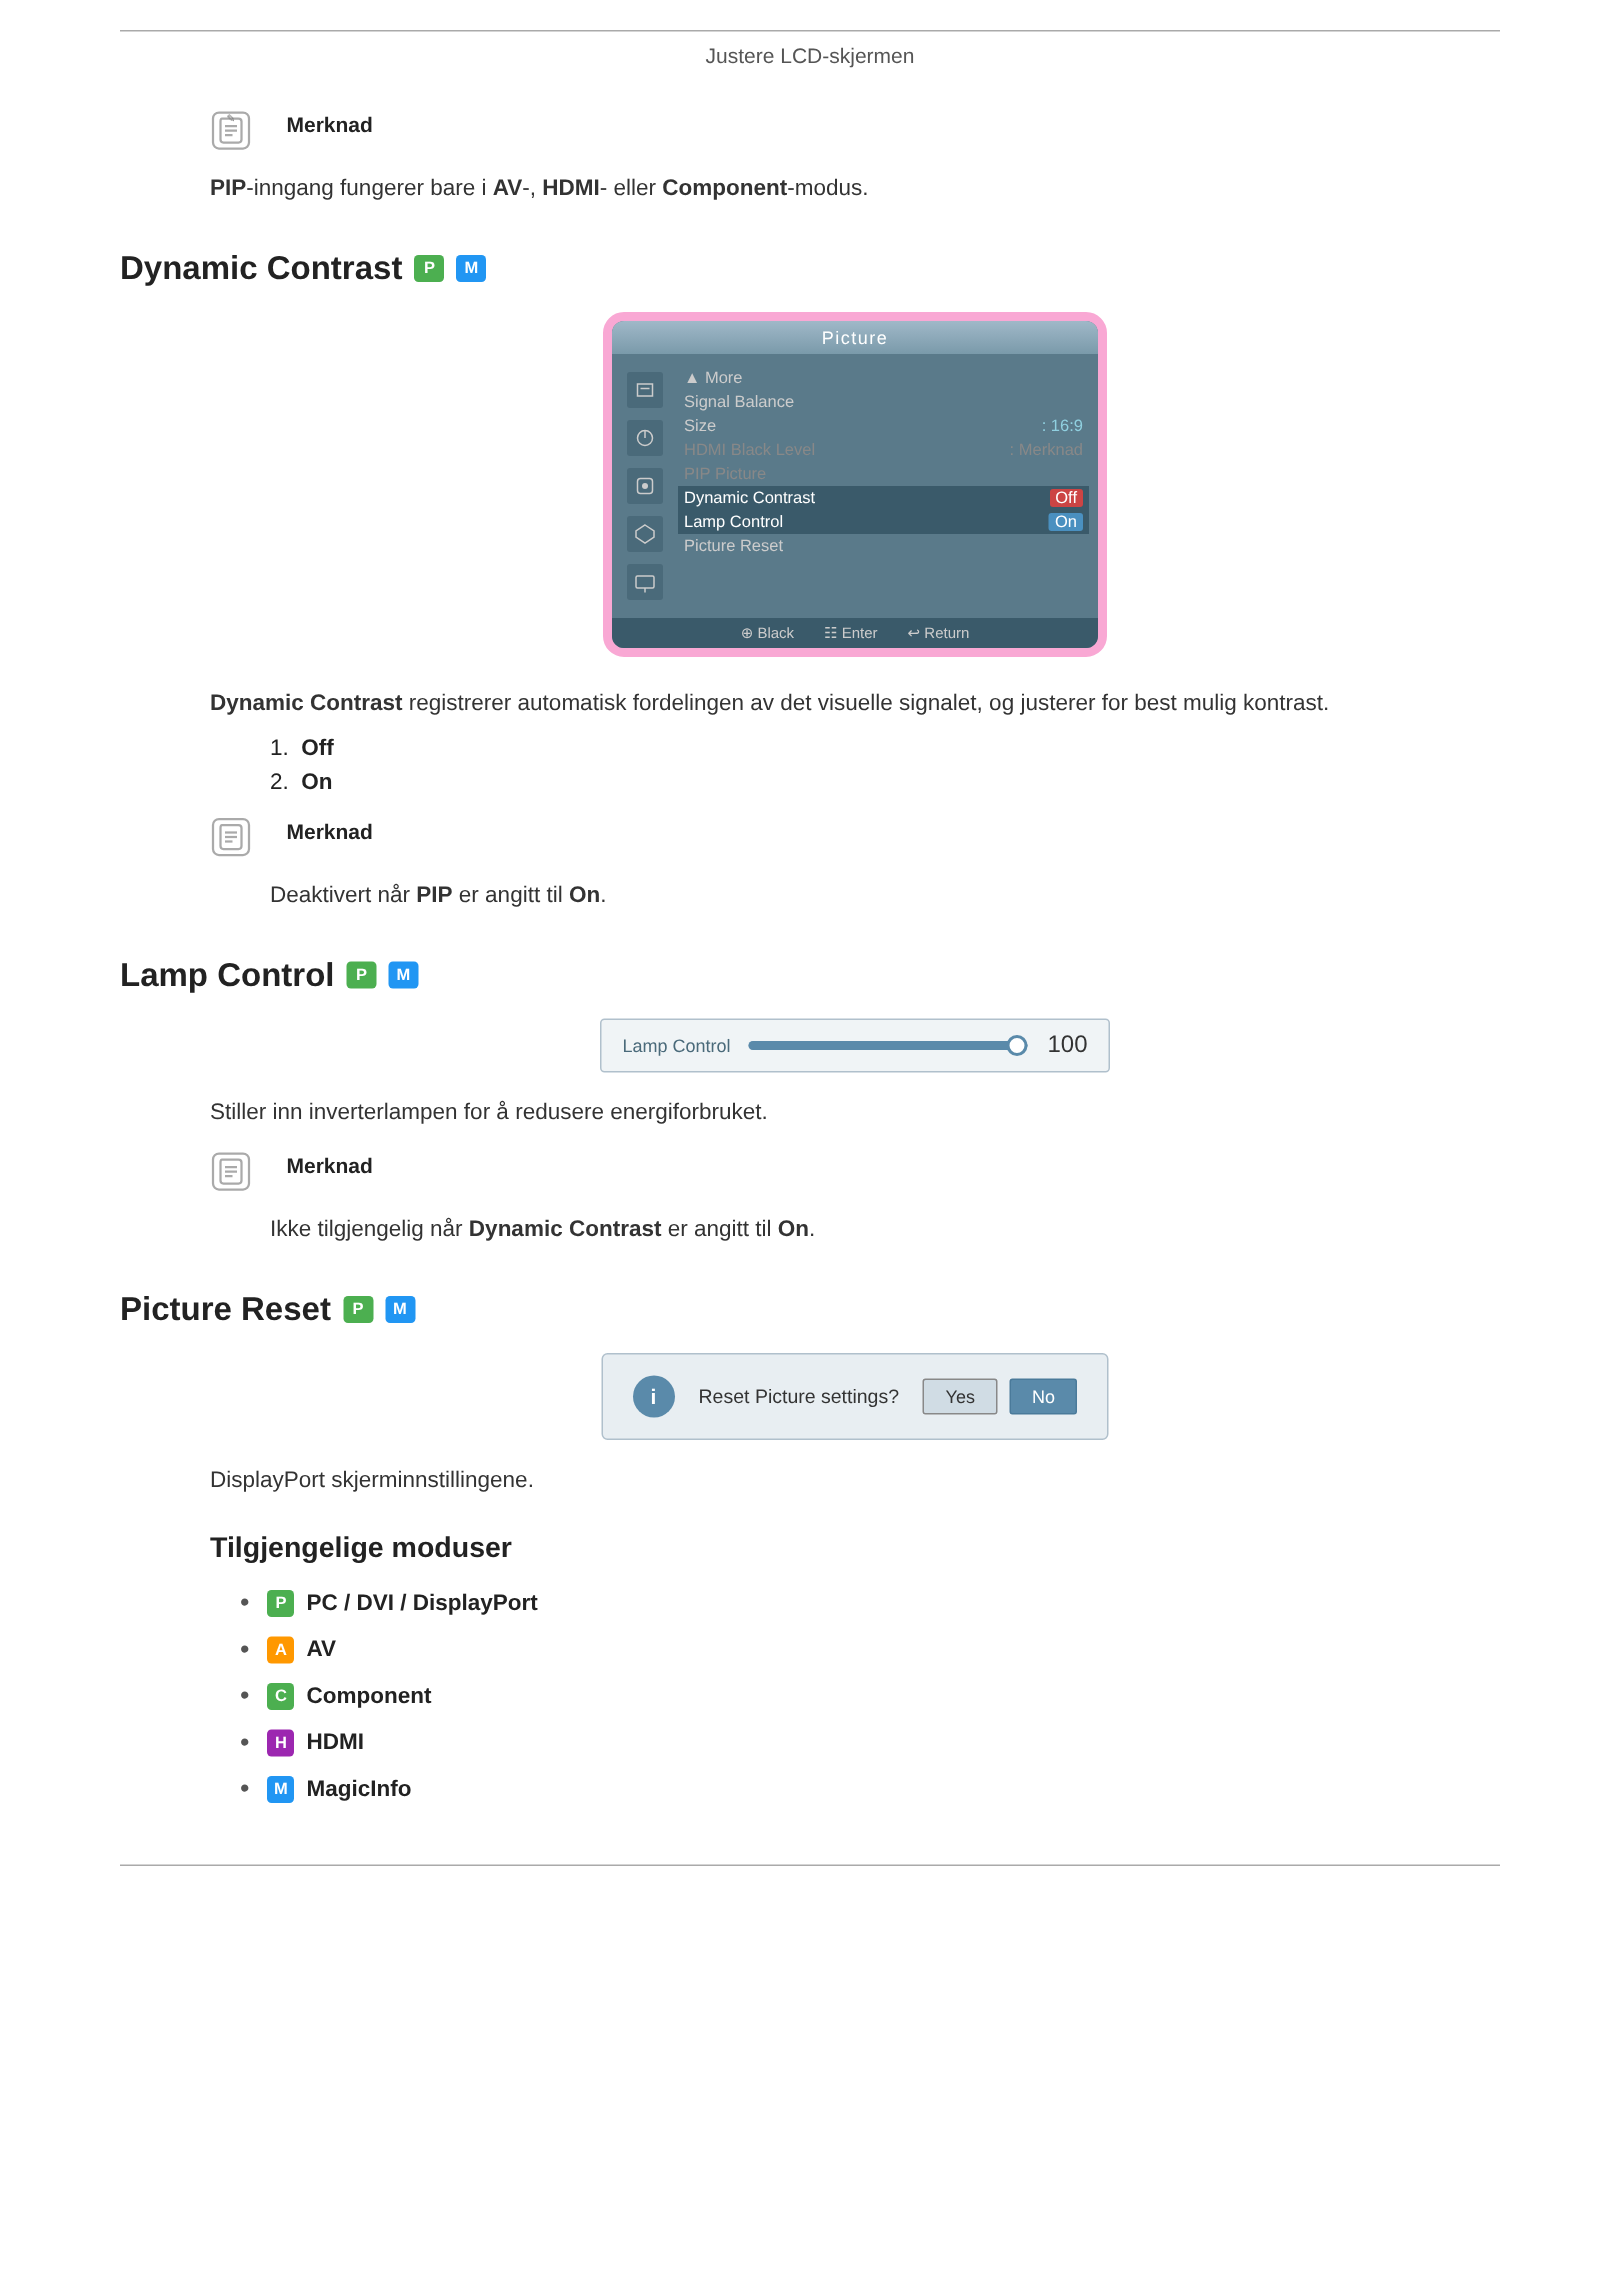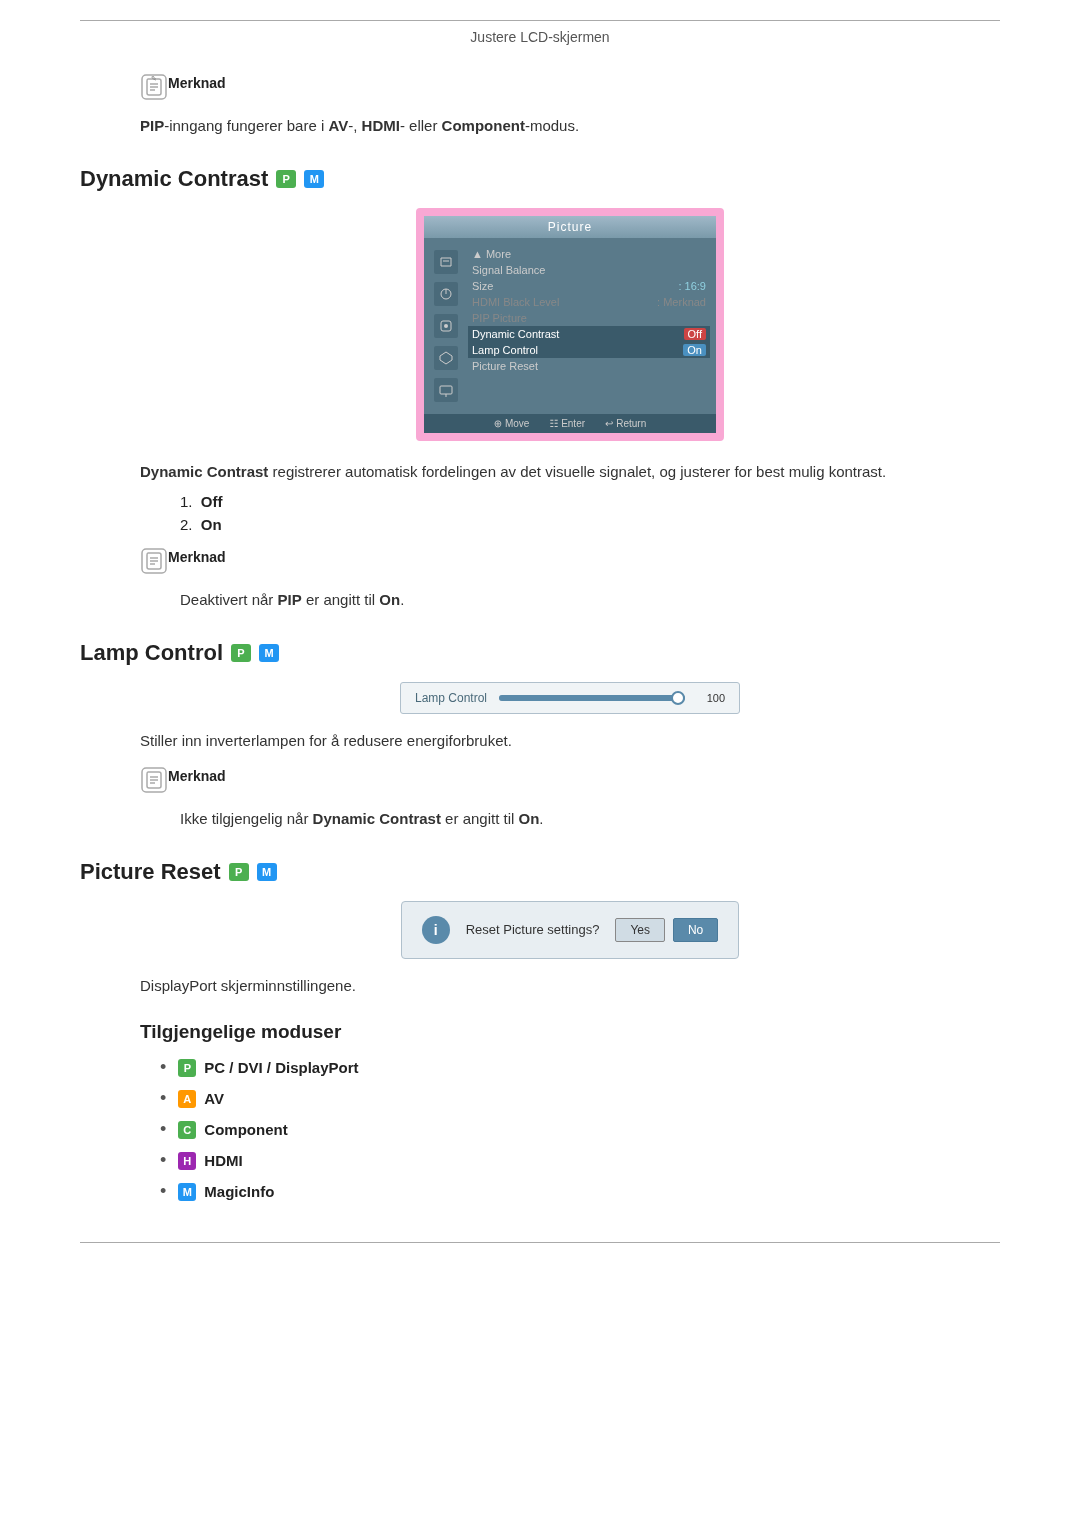--- a/index.html
+++ b/index.html
@@ -29,21 +29,21 @@
       text-align: center;
       font-size: 14px;
       color: #555;
       margin-bottom: 28px;
     }
     
     .note-block {
       display: flex;
       align-items: flex-start;
       margin: 14px 0 14px 60px;
-      gap: 0;
+      gap: 23px;
     }
     .note-icon {
       width: 28px;
       height: 28px;
       flex-shrink: 0;
       margin-top: 0px;
     }
     
     .section-heading {
       font-size: 22px;
@@ -67,24 +67,24 @@
     .badge-p { background: #4caf50; }
     .badge-m { background: #2196f3; }
     
     .screenshot-container {
       display: flex;
       justify-content: center;
       margin: 16px 0 20px 60px;
     }
     
     .picture-menu {
-      width: 308px;
+      width: 336px;
       background: #5a7a8a;
-      border: 8px solid #f9a8d4;
-      border-radius: 4px;
+      border: 6px solid #f9a8d4;
+      border-radius: 14px;
       overflow: hidden;
       font-size: 12px;
     }
     .picture-menu-title {
       background: linear-gradient(to bottom, #a0b8c8, #7a9aaa);
       text-align: center;
       padding: 4px 0;
       font-size: 12px;
       color: #fff;
       letter-spacing: 1px;
@@ -205,21 +205,21 @@
       position: absolute;
       right: 0;
       top: -4px;
       width: 14px;
       height: 14px;
       background: #fff;
       border: 2px solid #5a8aaa;
       border-radius: 50%;
     }
     .slider-value {
-      font-size: 11px;
+      font-size: 16px;
       color: #333;
       min-width: 28px;
       text-align: right;
     }
     
     .reset-dialog-container {
       display: flex;
       justify-content: center;
       margin: 16px 0 16px 60px;
     }
@@ -395,21 +395,21 @@
           <div class="menu-item-row active">
             <span>Lamp Control</span>
             <span class="menu-item-value on-val">On</span>
           </div>
           <div class="menu-item-row">
             <span>Picture Reset</span>
           </div>
         </div>
       </div>
       <div class="picture-menu-footer">
-        <span>⊕ Move</span>
+        <span>⊕ Black</span>
         <span>☷ Enter</span>
         <span>↩ Return</span>
       </div>
     </div>
   </div>
 
   <div class="desc-text">
     <b>Dynamic Contrast</b> registrerer automatisk fordelingen av det visuelle signalet, og justerer for best mulig kontrast.
   </div>
 

